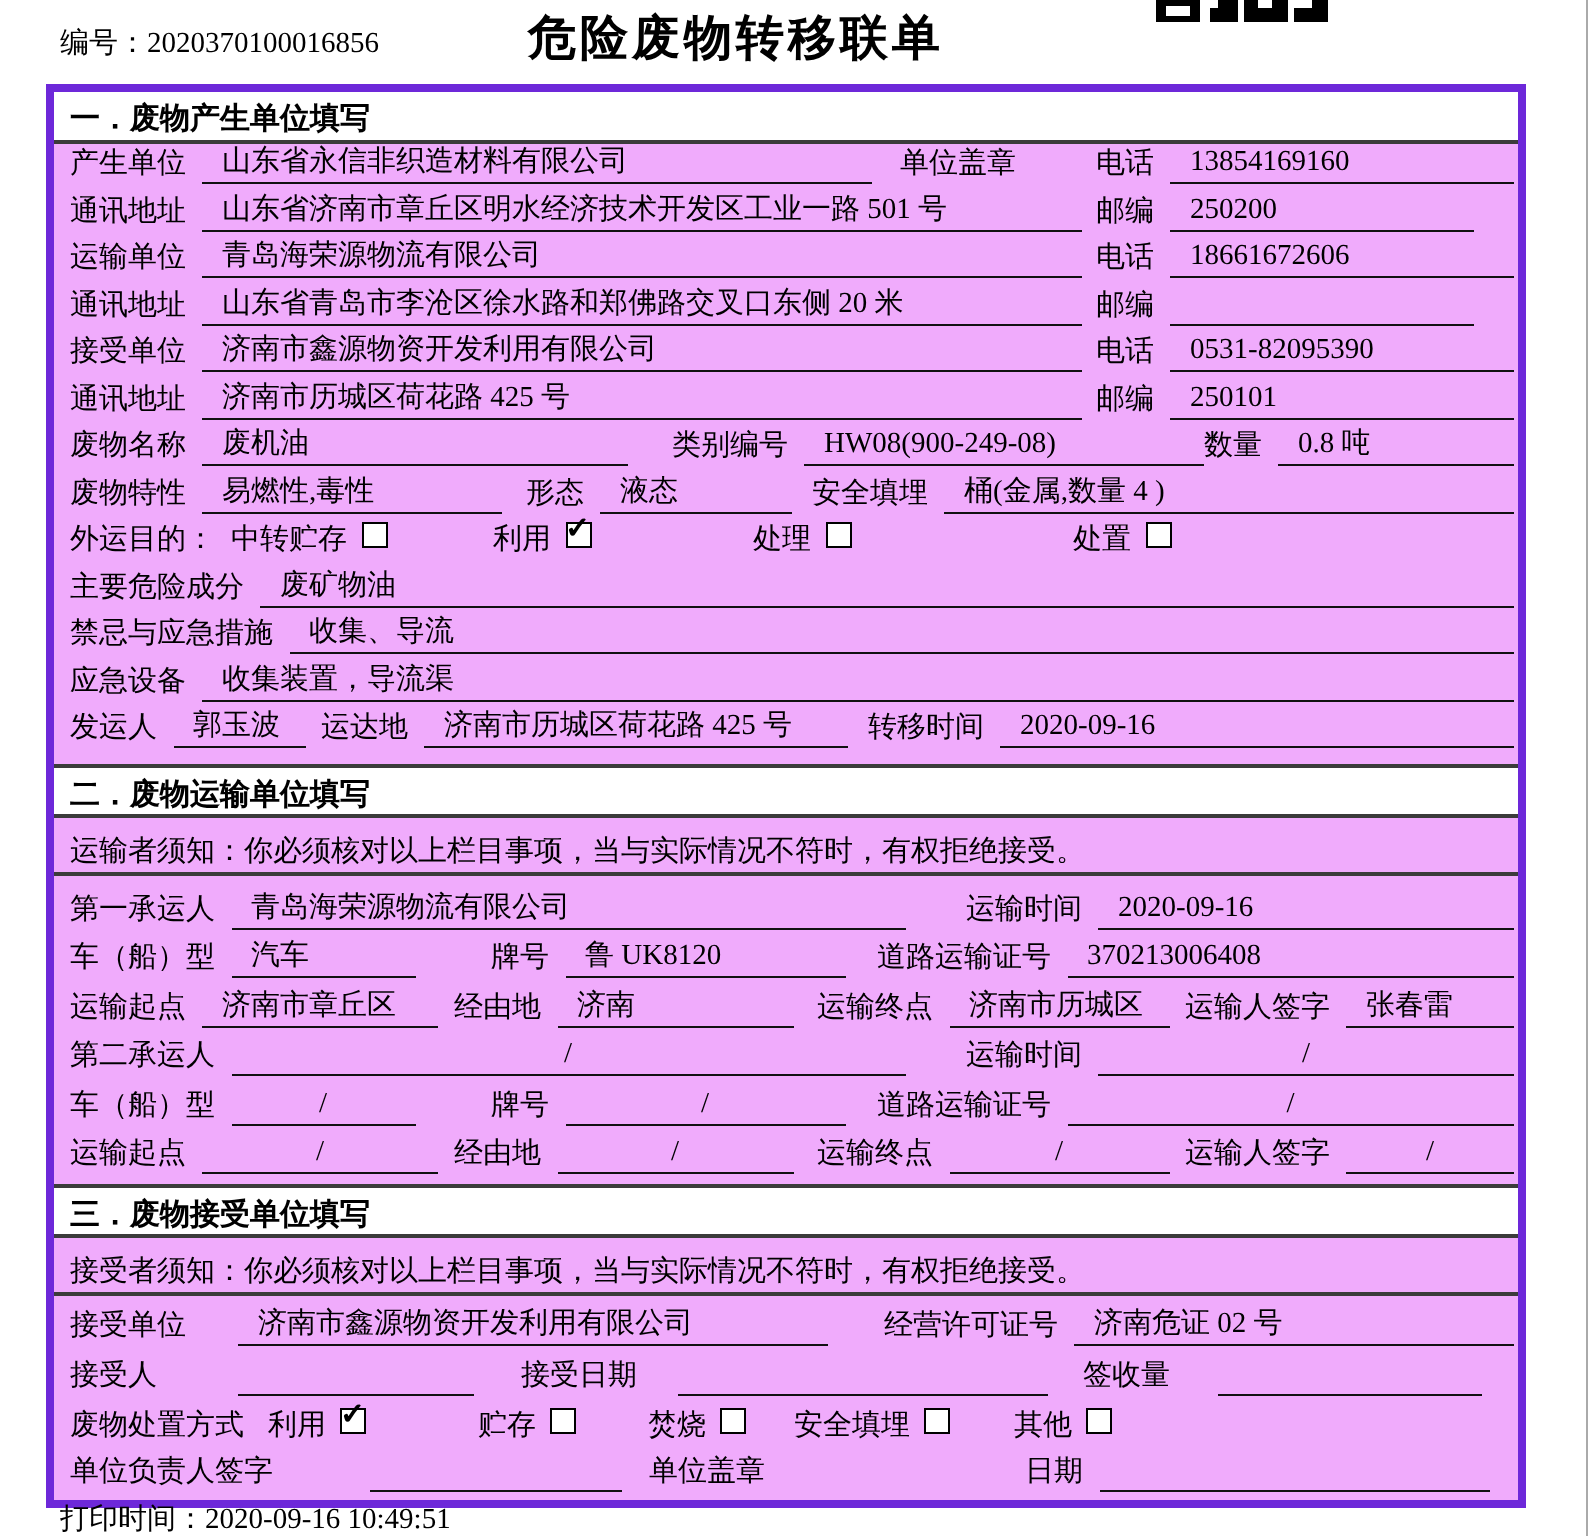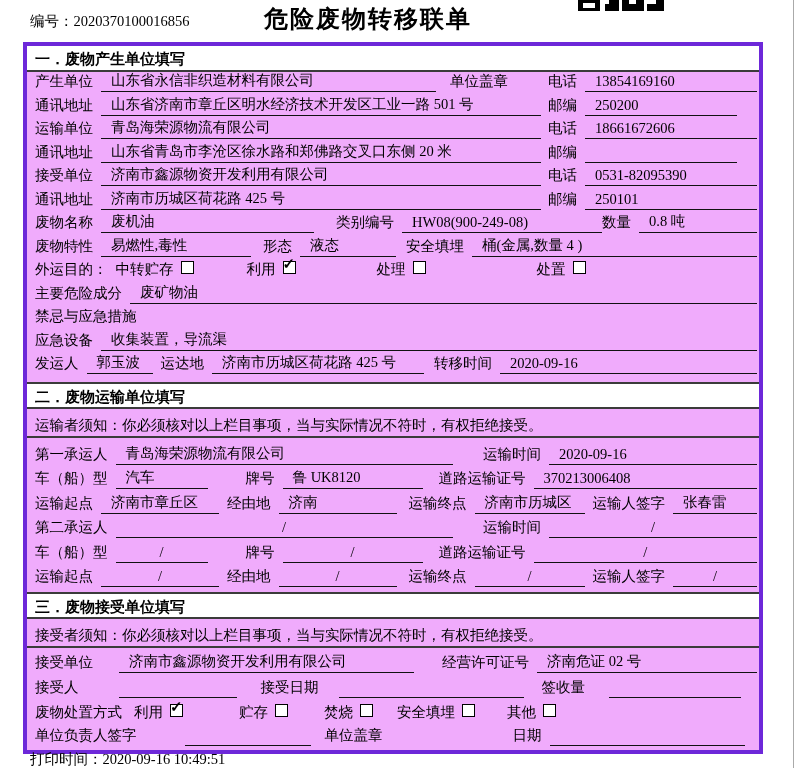--- a/index.html
+++ b/index.html
@@ -147,20 +147,21 @@
     </span>
   </div>
 
   <div class="frow" style="top:236px">
     <span class="lbl">主要危险成分</span>
     <span class="val fill">废矿物油</span>
   </div>
 
   <div class="frow" style="top:259px">
     <span class="lbl">禁忌与应急措施</span>
+    <span class="val fill">收集、导流</span>
   </div>
 
   <div class="frow" style="top:283px">
     <span class="lbl">应急设备</span>
     <span class="val fill">收集装置，导流渠</span>
   </div>
 
   <div class="frow" style="top:306px">
     <span class="lbl">发运人</span>
     <span class="val" style="width:66px">郭玉波</span>

